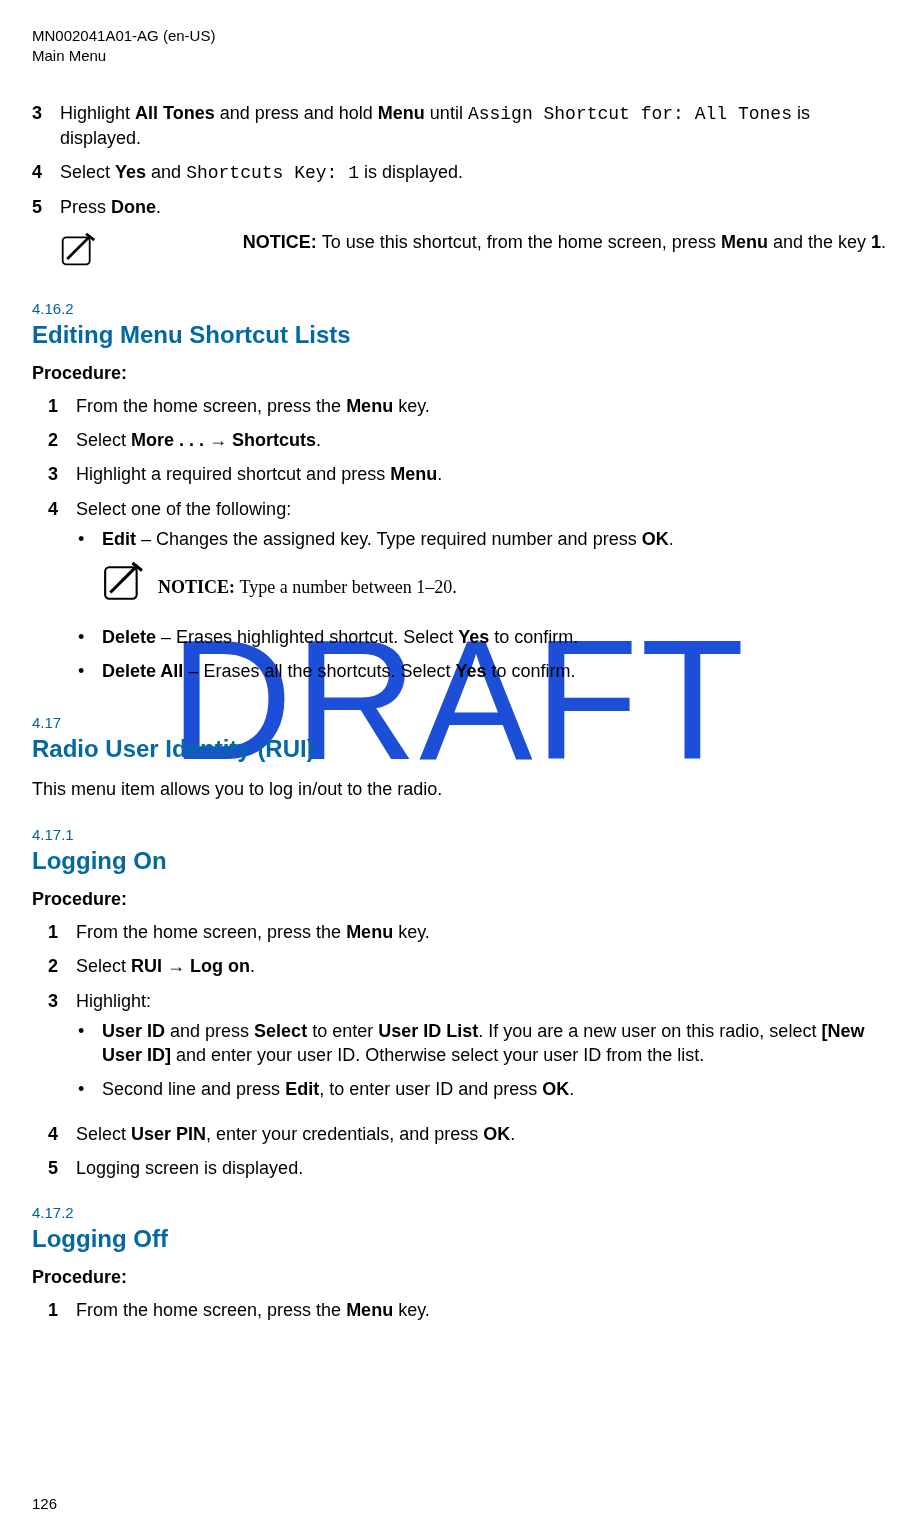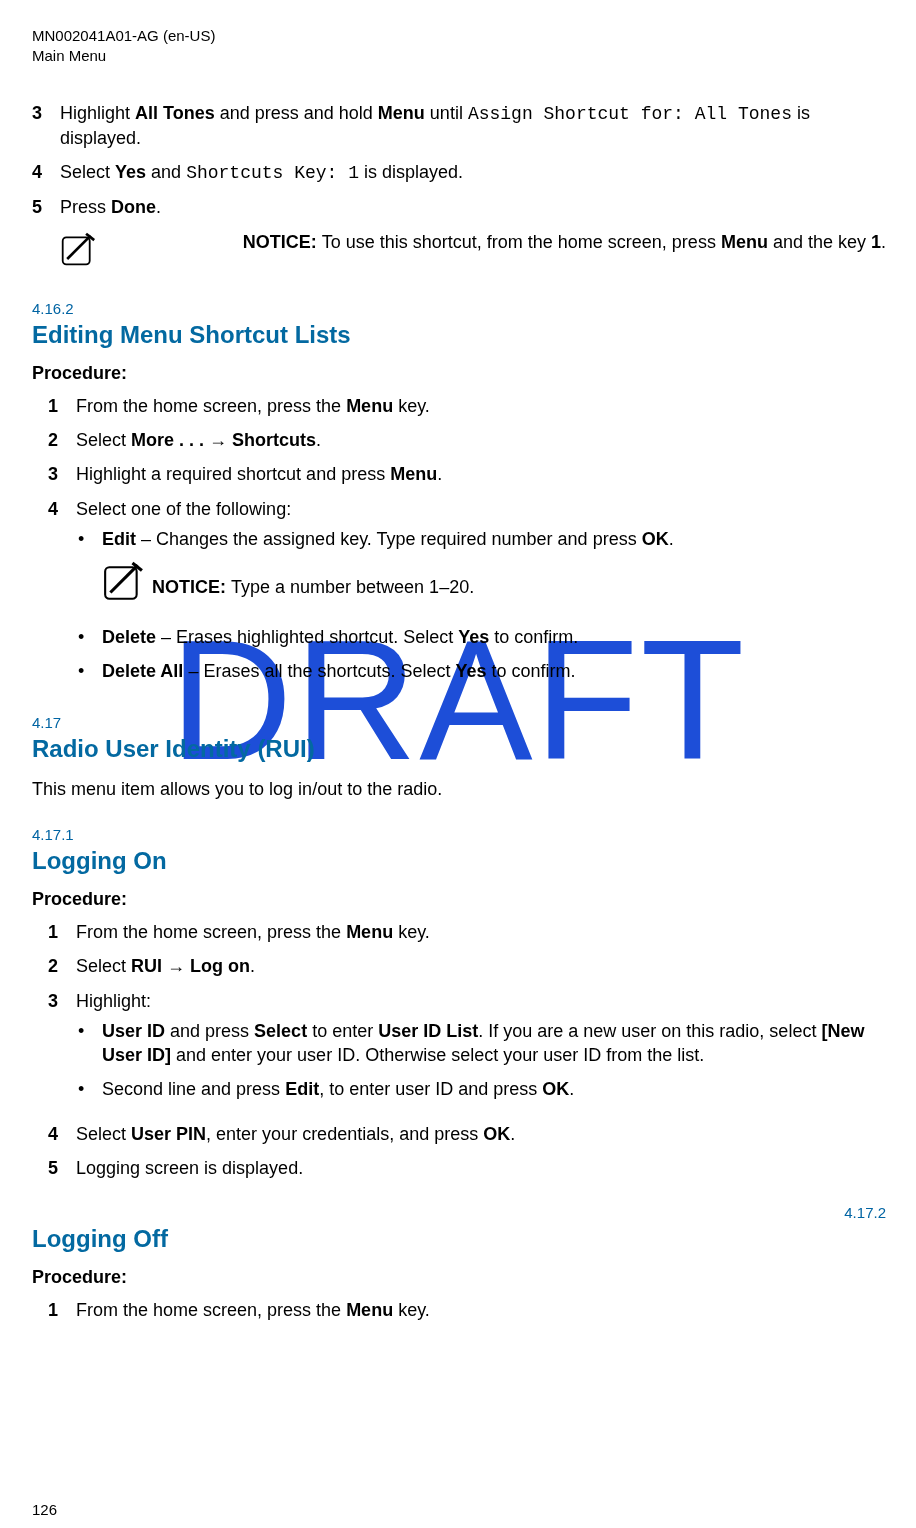--- a/index.html
+++ b/index.html
@@ -116,35 +116,36 @@
   }
   .body-text {
     font-size: 18px;
     line-height: 1.4;
     margin-top: 6px;
     margin-bottom: 6px;
   }
   .inline-notice {
     display: flex;
     align-items: flex-end;
-    gap: 8px;
+    gap: 14px;
     margin: 10px 0 12px 0;
+    font-family: Liberation Serif, serif;
   }
   .inline-notice .notice-icon {
     width: 42px;
     height: 42px;
     margin-top: 0;
   }
   .inline-notice .notice-text {
     padding-bottom: 4px;
   }
   .page-num {
     position: absolute;
     left: 30px;
-    bottom: 10px;
+    bottom: 16px;
     font-size: 15px;
     margin-top: 11px;
   }
   .indent-for-number {
     padding-left: 28px;
     justify-content: space-between;
   }
 </style>
 </head>
 <body>
@@ -308,21 +309,21 @@
           <span>Select </span><span class="bold">User PIN</span><span>, enter your credentials, and press </span><span class="bold">OK</span><span>.</span>
         </div>
       </div>
       <div class="li-row">
         <div style="width:16px;"></div>
         <div class="li-num">5</div>
         <div class="li-body">Logging screen is displayed.</div>
       </div>
     </div>
 
-    <div class="sec-num" style="margin-top:24px;text-align:right;">4.17.2</div>
+    <div class="sec-num" style="margin-top:24px;">4.17.2</div>
     <div class="sec-title">Logging Off</div>
     <div class="proc-label">Procedure:</div>
     <div class="list-block">
       <div class="li-row">
         <div style="width:16px;"></div>
         <div class="li-num">1</div>
         <div class="li-body">
           <span>From the home screen, press the </span><span class="bold">Menu</span><span> key.</span>
         </div>
       </div>

